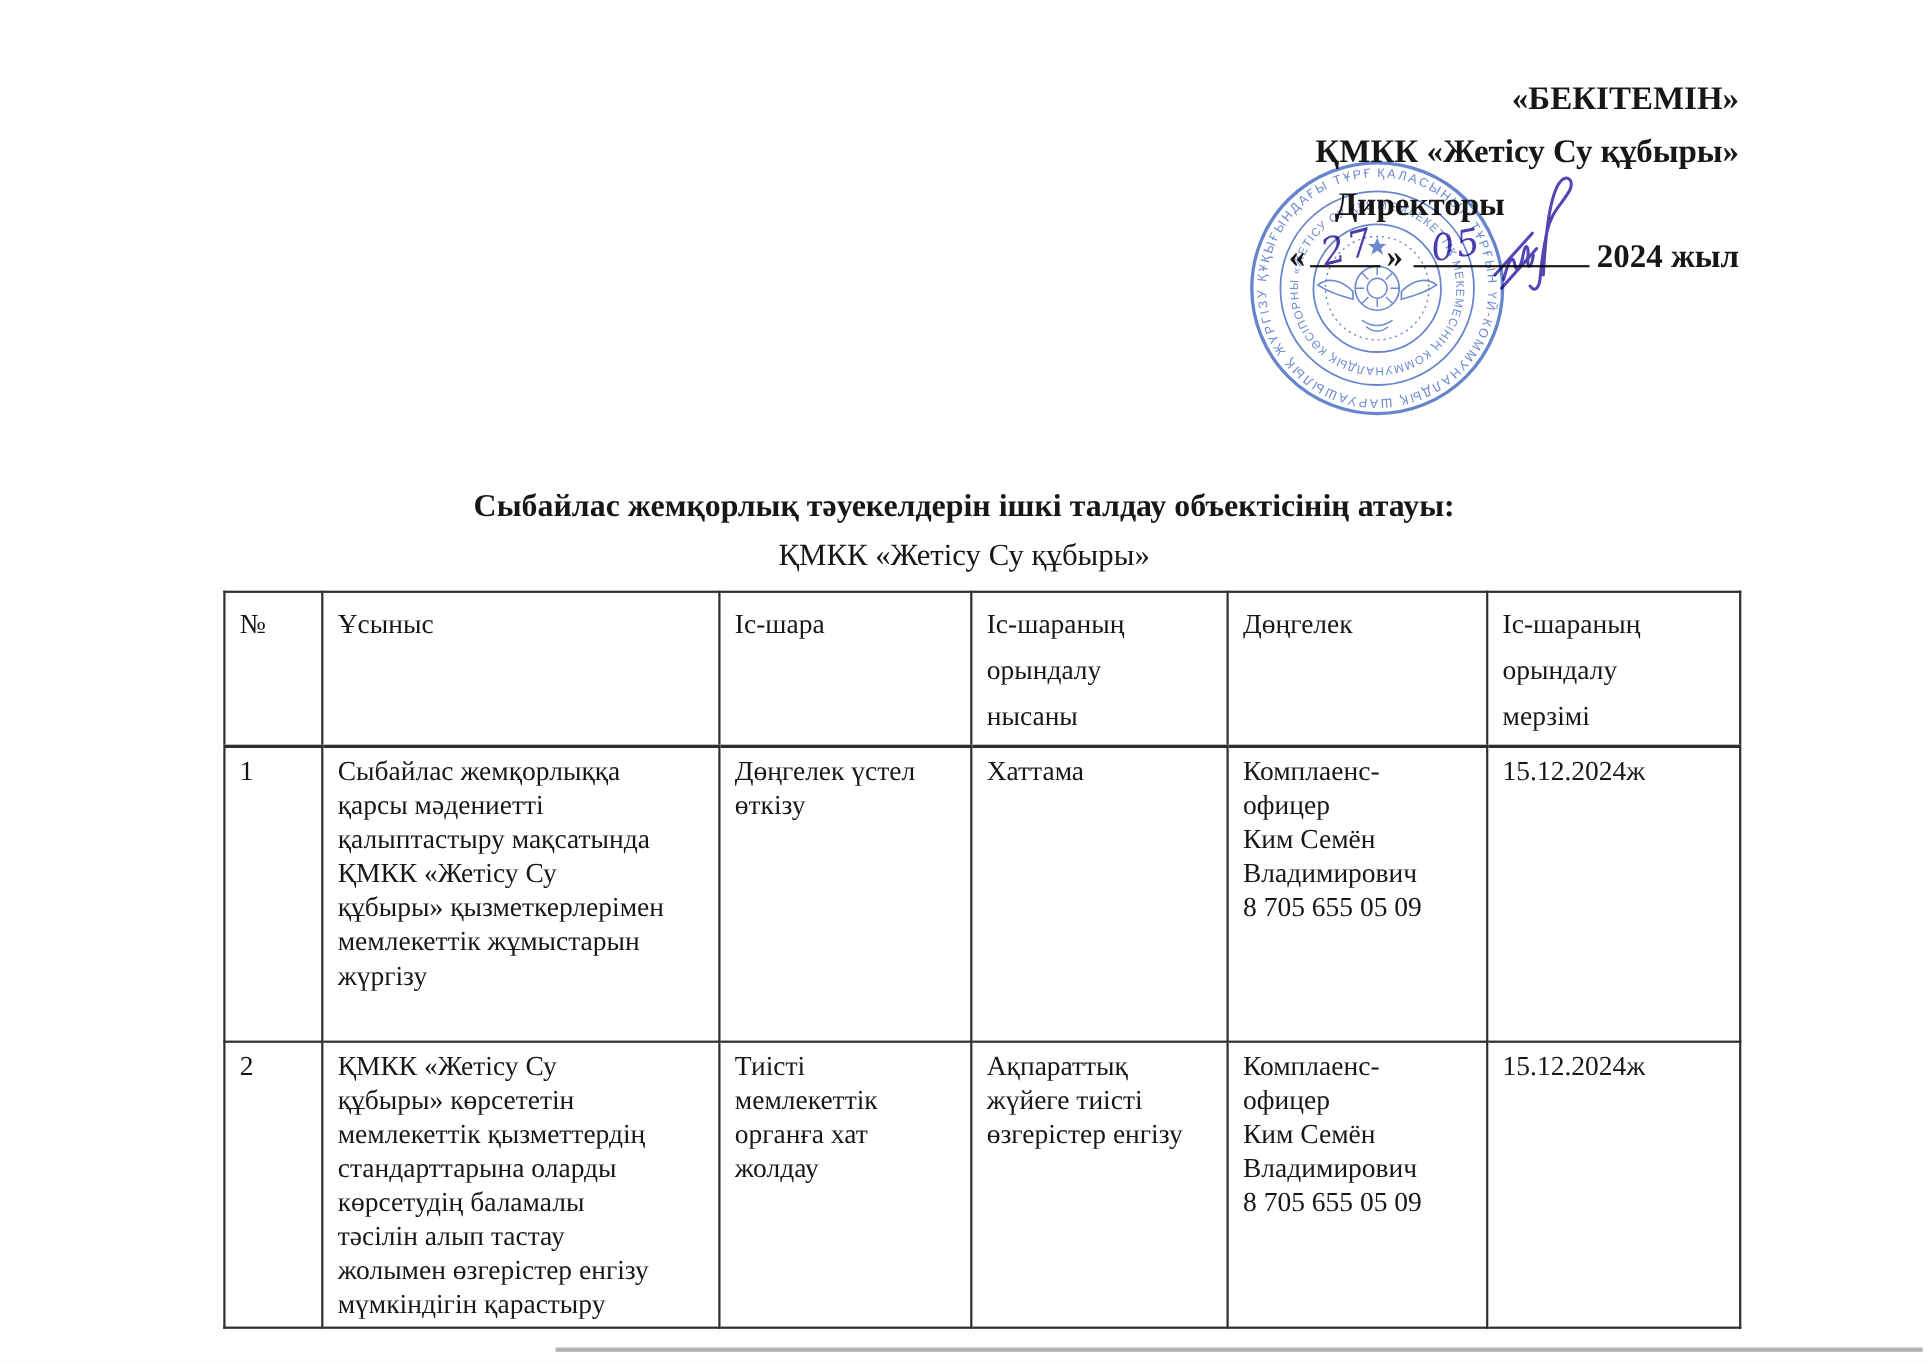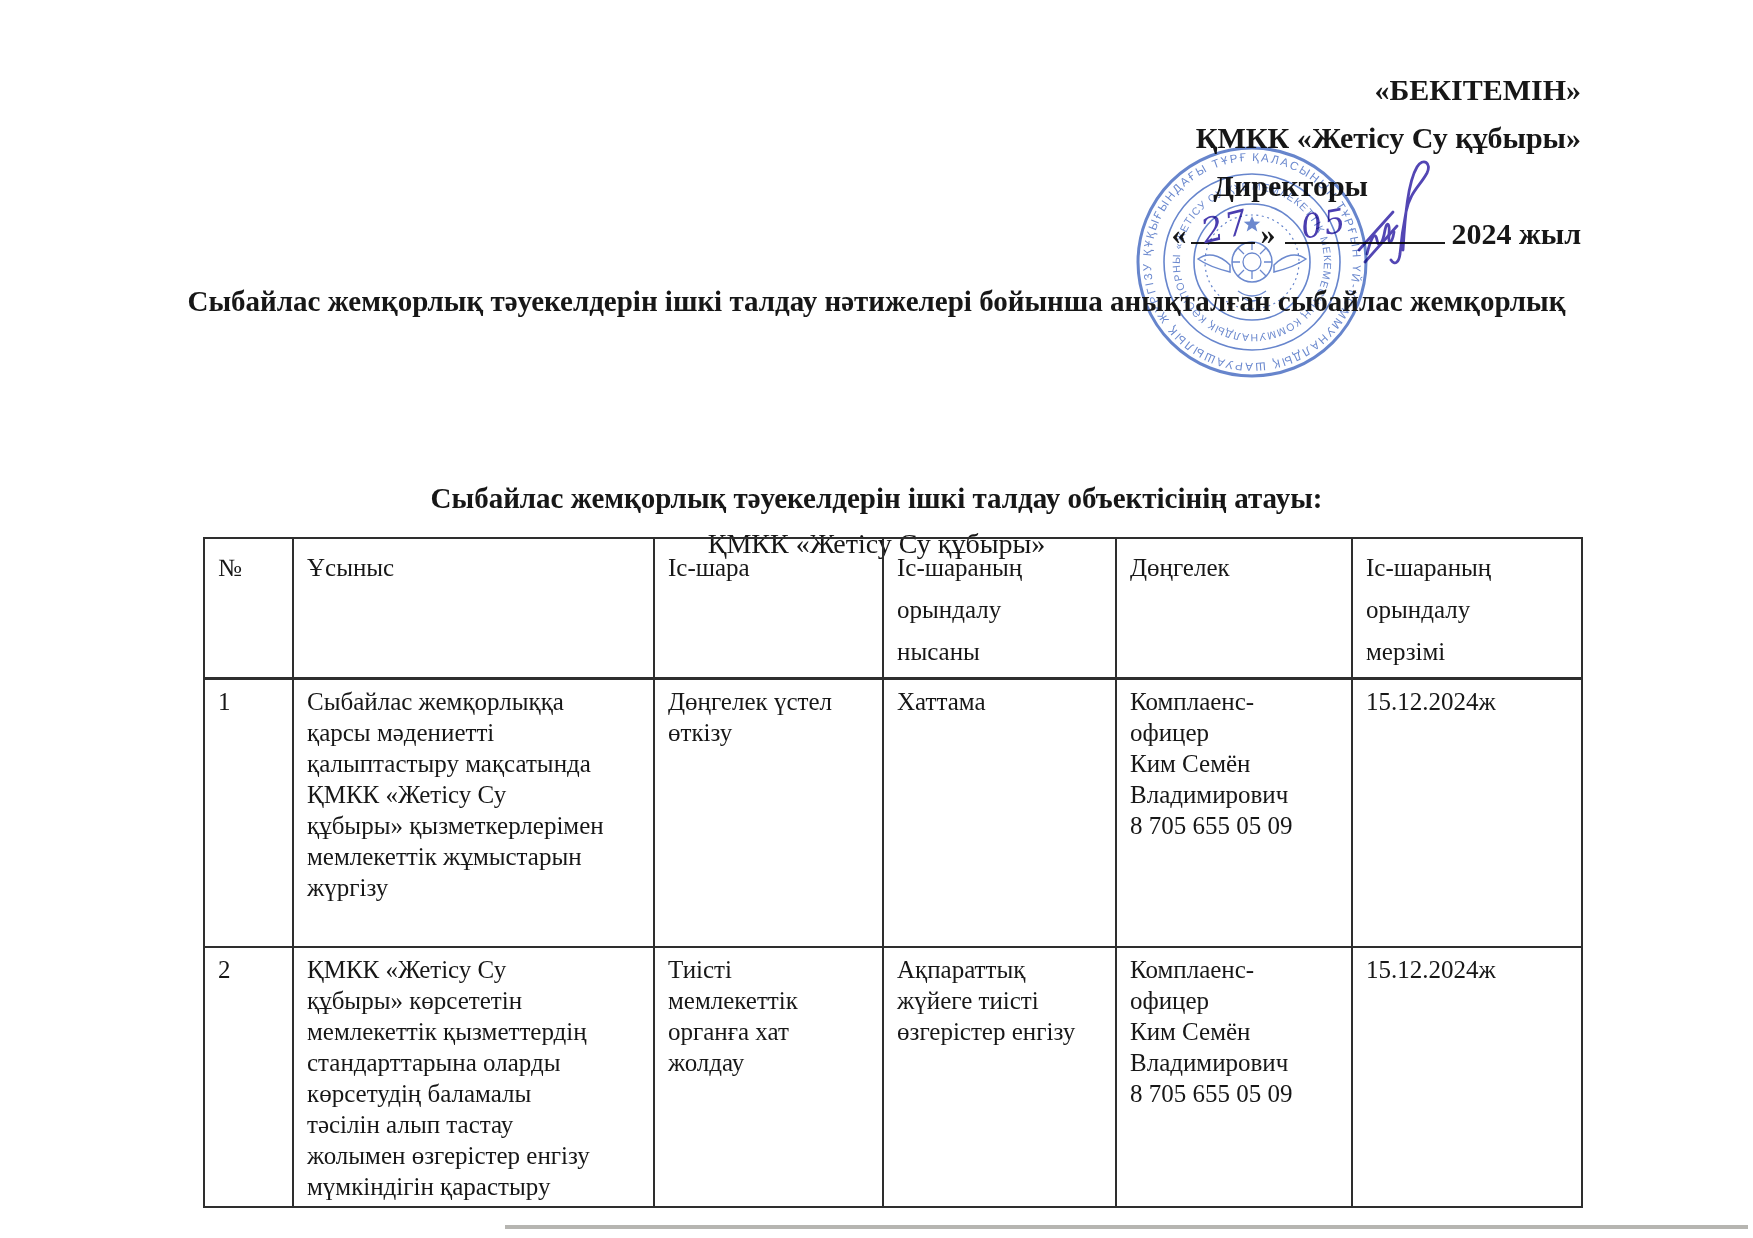--- a/index.html
+++ b/index.html
@@ -37,21 +37,21 @@
     mix-blend-mode:multiply; pointer-events:none;
   }
 
   
   .doc-title {
     position:absolute; top:278px; left:0; width:100%;
     text-align:center; font-weight:bold; font-size:29px; line-height:46px;
   }
   .doc-subtitle {
     position:absolute; top:438px; left:0; width:100%;
-    text-align:center; line-height:45px; font-size:29px;margin-top:38px;
+    text-align:center; line-height:45px; font-size:29px;
   }
   .doc-subtitle .sub-label { font-weight:bold; }
   .doc-subtitle .sub-value { font-weight:normal; font-size:28px; }
 
   
   .plan-table {
     position:absolute; left:203px; top:537px;
     border-collapse:collapse; table-layout:fixed; width:1378px;
     font-size:25px; line-height:31px;
   }
@@ -115,21 +115,20 @@
   <svg class="signature" viewBox="0 0 95 128">
     <g stroke="#4a3db0" stroke-width="2.8" fill="none" stroke-linecap="round" opacity="0.95">
       <path d="M58 100 C60 66 63 32 72 17 C78 7 87 13 82 23 C75 36 65 42 61 62 C58 77 56 92 55 104 C54 112 50 116 46 110"></path>
       <path d="M22 104 C26 88 30 80 32 90 C34 100 38 92 40 80 C42 70 45 74 44 84 C43 96 47 94 49 82"></path>
       <path d="M14 100 L48 62"></path>
       <path d="M20 112 L52 76"></path>
     </g>
   </svg>
 
   <div class="doc-title">
-    <div>Сыбайлас жемқорлық тәуекелдерін ішкі талдау нәтижелері бойынша анықталған сыбайлас жемқорлық</div>
   </div>
 
   <div class="doc-subtitle">
     <div class="sub-label">Сыбайлас жемқорлық тәуекелдерін ішкі талдау объектісінің атауы:</div>
     <div class="sub-value">ҚМКК «Жетісу Су құбыры»</div>
   </div>
 
   <table class="plan-table">
     <colgroup>
       <col style="width:89px">

